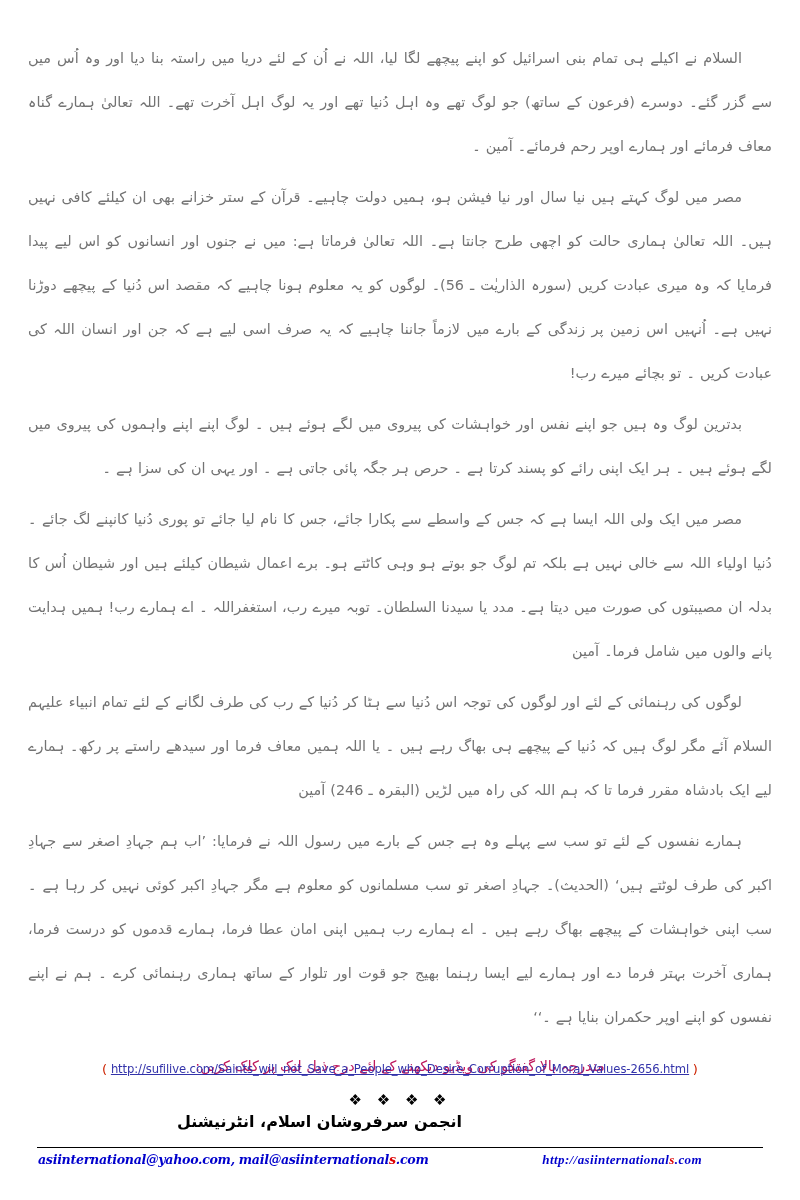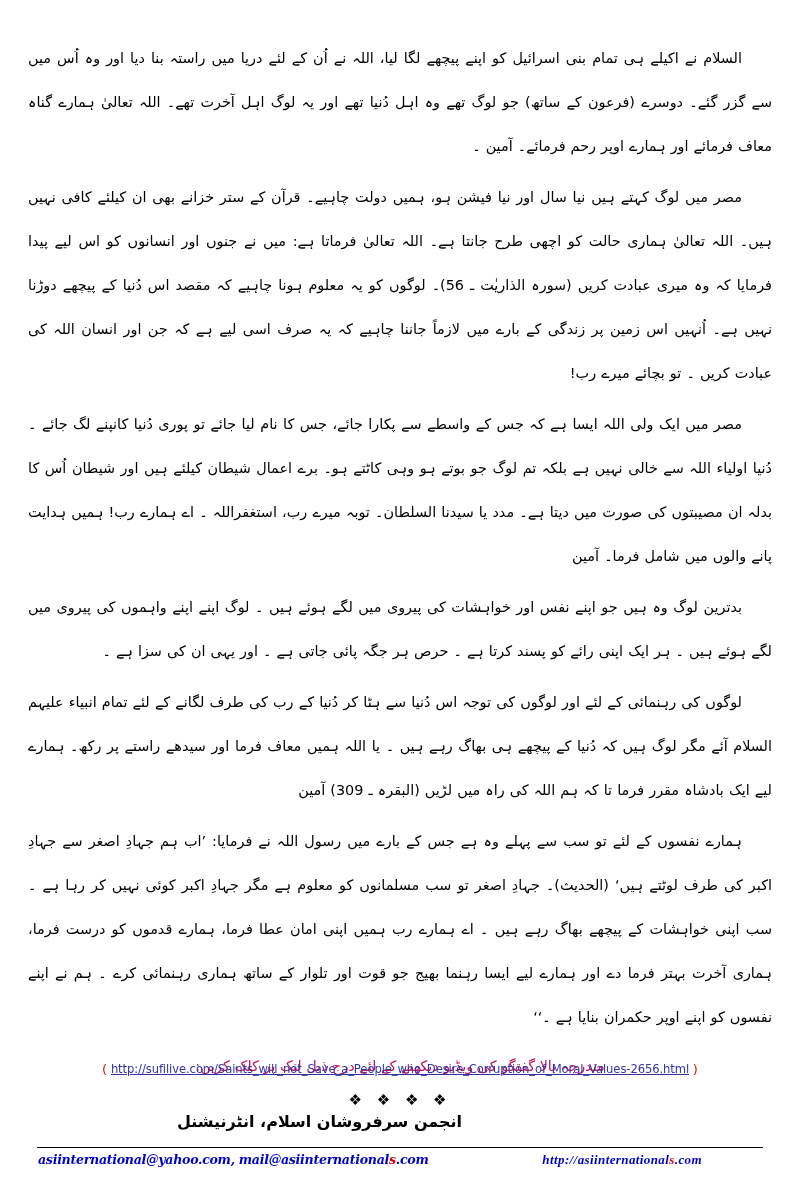--- a/index.html
+++ b/index.html
@@ -64,21 +64,21 @@
     top: 36px;
     width: 744px;
     direction: rtl;
     text-align: justify;
   }
 
   .para {
     font-family: "DejaVu Sans", "Liberation Sans", sans-serif;
     font-size: 14.4px;
     line-height: 44px;
-    color: #000000;
+    color: #737373;
     text-align: justify;
     text-justify: inter-word;
     margin: 0 0 7px 0;
     direction: rtl;
     word-spacing: 0.5px;
   }
   .para.indent {
     text-indent: 30px;
   }
 
@@ -189,23 +189,23 @@
 </style>
 </head>
 <body>
 
 <div class="page">
 
 
   <div class="body-area">
     <p class="para indent">السلام نے اکیلے ہی تمام بنی اسرائیل کو اپنے پیچھے لگا لیا،  اللہ نے اُن کے لئے دریا میں راستہ بنا دیا اور وہ اُس میں سے گزر گئے۔ دوسرے (فرعون کے ساتھ) جو لوگ تھے وہ اہل دُنیا تھے اور یہ لوگ اہل آخرت تھے۔ اللہ تعالیٰ ہمارے گناہ معاف فرمائے اور ہمارے اوپر رحم فرمائے۔ آمین ۔</p>
     <p class="para indent">مصر میں لوگ کہتے ہیں نیا سال اور نیا فیشن ہو، ہمیں دولت چاہیے۔  قرآن کے ستر خزانے بھی ان کیلئے کافی نہیں ہیں۔ اللہ تعالیٰ ہماری حالت کو اچھی طرح جانتا ہے۔  اللہ تعالیٰ فرماتا ہے:  میں نے جنوں اور انسانوں کو اس لیے پیدا فرمایا کہ وہ میری عبادت کریں (سورہ الذاریٰت ـ 56)۔ لوگوں کو یہ معلوم ہونا چاہیے کہ مقصد اس دُنیا کے پیچھے دوڑنا نہیں ہے۔ اُنہیں اس زمین پر زندگی کے بارے میں لازماً جاننا چاہیے کہ یہ صرف اسی لیے ہے کہ جن اور انسان اللہ کی عبادت کریں ۔ تو بچائے میرے رب!</p>
+    <p class="para indent">بدترین لوگ وہ ہیں جو اپنے نفس اور خواہشات کی پیروی میں لگے ہوئے ہیں ۔ لوگ اپنے اپنے واہموں کی پیروی میں لگے ہوئے ہیں ۔ ہر ایک اپنی رائے کو پسند کرتا ہے ۔ حرص ہر جگہ پائی جاتی ہے ۔ اور یہی ان کی سزا ہے ۔</p>
     <p class="para indent">مصر میں ایک ولی اللہ ایسا ہے کہ جس کے واسطے سے پکارا جائے،  جس کا نام لیا جائے تو پوری دُنیا کانپنے لگ جائے ۔ دُنیا اولیاء اللہ سے خالی نہیں ہے بلکہ تم لوگ جو بوتے ہو وہی کاٹتے ہو۔  برے اعمال شیطان کیلئے ہیں اور شیطان اُس کا بدلہ ان مصیبتوں کی صورت میں دیتا ہے۔ مدد یا سیدنا السلطان۔ توبہ میرے رب، استغفراللہ ۔ اے ہمارے رب!  ہمیں ہدایت پانے والوں میں شامل فرما۔ آمین</p>
-    <p class="para indent">بدترین لوگ وہ ہیں جو اپنے نفس اور خواہشات کی پیروی میں لگے ہوئے ہیں ۔ لوگ اپنے اپنے واہموں کی پیروی میں لگے ہوئے ہیں ۔ ہر ایک اپنی رائے کو پسند کرتا ہے ۔ حرص ہر جگہ پائی جاتی ہے ۔ اور یہی ان کی سزا ہے ۔</p>
-    <p class="para indent">لوگوں کی رہنمائی کے لئے  اور لوگوں کی توجہ اس دُنیا سے ہٹا کر دُنیا کے رب کی طرف لگانے کے لئے تمام انبیاء علیہم السلام آئے مگر لوگ ہیں کہ دُنیا کے پیچھے ہی بھاگ رہے ہیں ۔ یا اللہ ہمیں معاف فرما اور سیدھے راستے پر رکھ۔ ہمارے لیے ایک بادشاہ مقرر فرما تا کہ ہم اللہ کی راہ میں لڑیں (البقرہ ـ 309) آمین</p>
+    <p class="para indent">لوگوں کی رہنمائی کے لئے  اور لوگوں کی توجہ اس دُنیا سے ہٹا کر دُنیا کے رب کی طرف لگانے کے لئے تمام انبیاء علیہم السلام آئے مگر لوگ ہیں کہ دُنیا کے پیچھے ہی بھاگ رہے ہیں ۔ یا اللہ ہمیں معاف فرما اور سیدھے راستے پر رکھ۔ ہمارے لیے ایک بادشاہ مقرر فرما تا کہ ہم اللہ کی راہ میں لڑیں (البقرہ ـ 246) آمین</p>
     <p class="para indent">ہمارے نفسوں کے لئے تو سب سے پہلے وہ ہے جس کے بارے میں رسول اللہ نے فرمایا:  ’اب ہم جہادِ اصغر سے جہادِ اکبر کی طرف لوٹتے ہیں‘ (الحدیث)۔ جہادِ اصغر تو سب مسلمانوں کو معلوم ہے مگر جہادِ اکبر کوئی نہیں کر رہا ہے ۔ سب اپنی خواہشات کے پیچھے بھاگ رہے ہیں ۔ اے ہمارے رب ہمیں اپنی امان عطا فرما،  ہمارے قدموں کو درست فرما، ہماری آخرت بہتر فرما دے اور ہمارے لیے ایسا رہنما بھیج جو قوت اور تلوار کے ساتھ ہماری رہنمائی کرے ۔ ہم نے اپنے نفسوں کو اپنے اوپر حکمران بنایا ہے ۔‘‘</p>
     <div class="instruction">مندرجہ بالا گفتگو کی ویڈیو دیکھنے کے لئے درج ذیل لنک پر کلک کریں:</div>
   </div>
 
   <div class="link-line">
     <span class="link-paren">(</span>
     <span class="link-url">http://sufilive.com/Saints_will_not_Save_a_People_who_Desire_Corruption_of_Moral_Values-2656.html</span>
     <span class="link-paren">)</span>
   </div>
 

